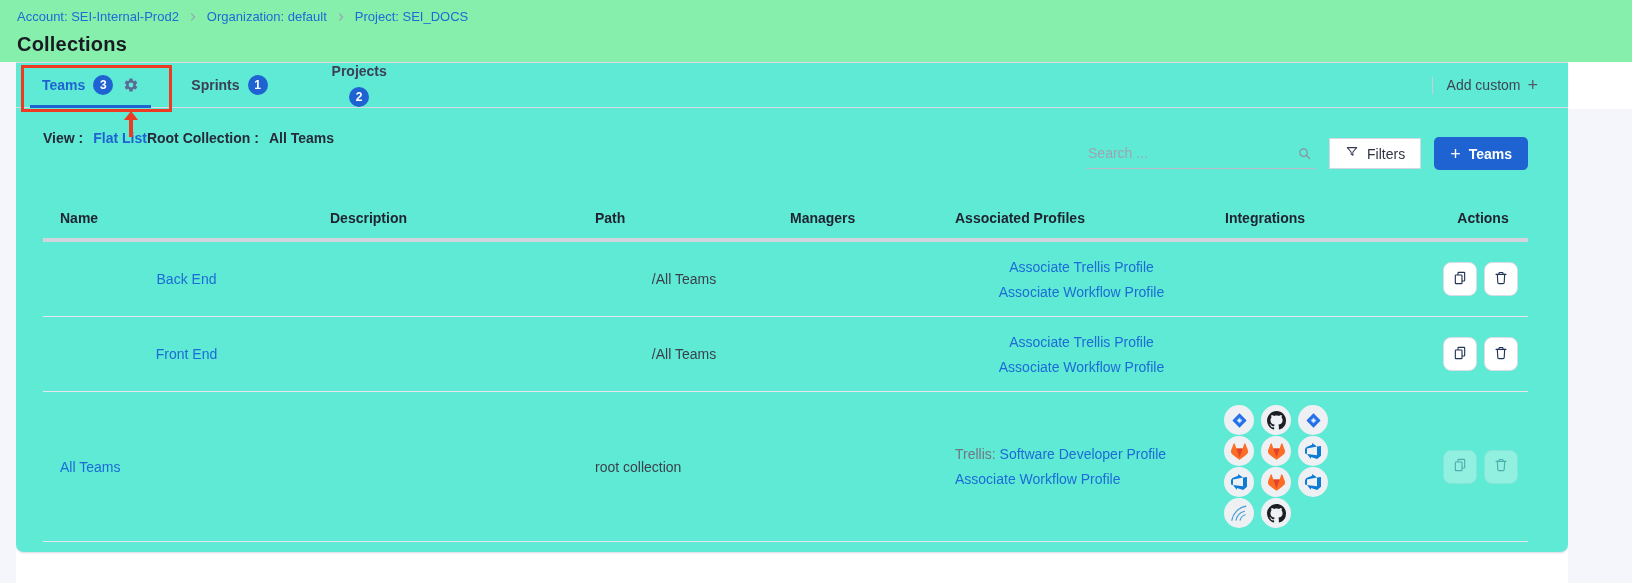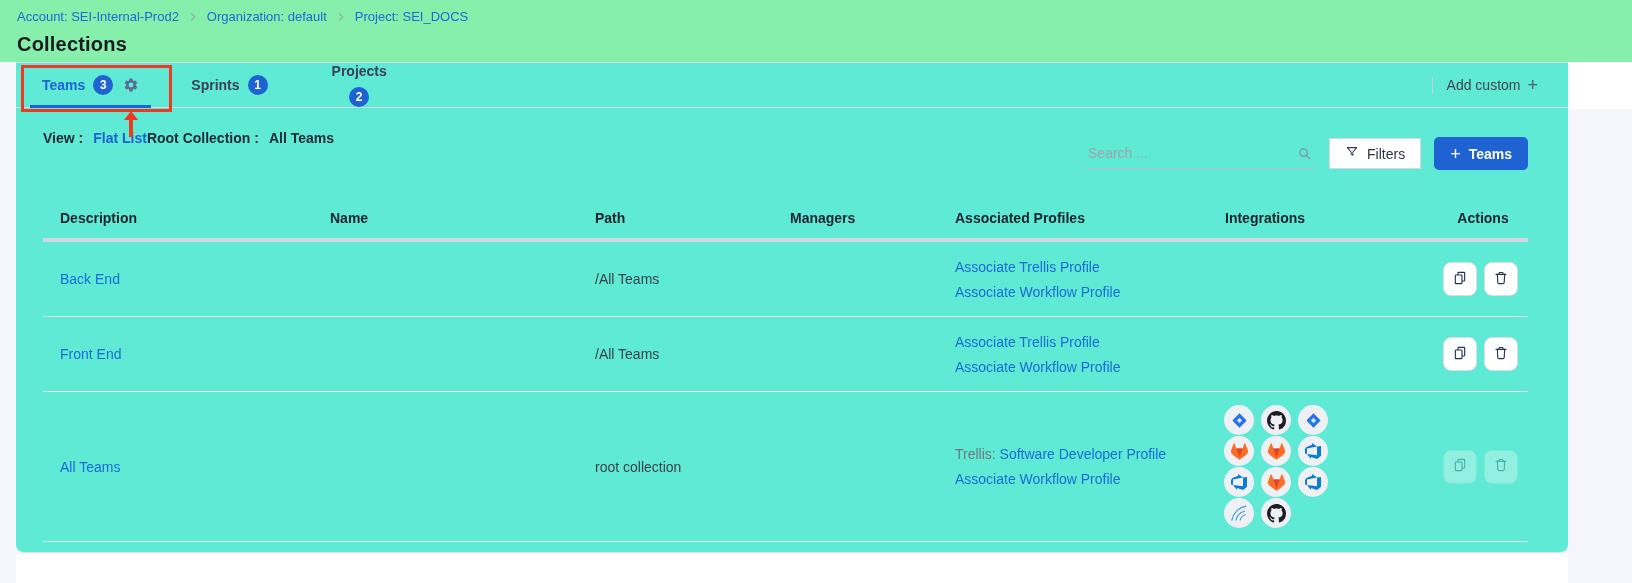--- a/index.html
+++ b/index.html
@@ -61,21 +61,21 @@
   .btn-filters{display:flex;align-items:center;gap:8px;height:31px;padding:0 15px;border:1px solid #d4d6e0;border-radius:0;background:#fff;font-family:inherit;font-size:14px;color:#2f3344;cursor:pointer;}
   .btn-teams{display:flex;align-items:center;gap:8px;height:33px;padding:0 16px;border:none;border-radius:5px;background:var(--primary);color:#fff;font-family:inherit;font-size:14px;font-weight:600;cursor:pointer;}
   .btn-teams .plus{font-size:18px;font-weight:400;line-height:1;}
 
   
   .tbl{margin-top:28px;}
   .t-head{display:grid;grid-template-columns:var(--cols);height:44px;align-items:center;border-bottom:4px solid #d3d4dd;}
   .t-head .hc{font-size:14px;font-weight:700;color:#1f2230;padding-left:17px;}
   .t-head .hc.center{padding-left:0;text-align:center;}
   .t-row{display:grid;grid-template-columns:var(--cols);border-bottom:1px solid #e6e7ee;align-items:center;}
-  .t-row.h75{height:75px;}
+  .t-row.h75{height:75px;text-align:center;}
   .t-row.h150{height:150px;}
   .cell{padding-left:17px;font-size:14px;color:#3c3f4c;}
   .name-link,.link{color:var(--link);cursor:pointer;text-decoration:none;font-size:14px;}
   .profiles{display:flex;flex-direction:column;justify-content:center;gap:9px;}
   .profile-prefix{color:#737585;text-align:center;}
   .int-grid{display:grid;grid-template-columns:repeat(3,30px);gap:1px 7px;margin-left:16px;width:104px;}
   .int-circle{width:30px;height:30px;border-radius:50%;background:#eef0f4;display:flex;align-items:center;justify-content:center;}
   .actions-cell{display:flex;justify-content:flex-end;gap:7px;padding-right:10px;}
   .action-btn{width:34px;height:34px;border:1px solid #d9dbe6;border-radius:8px;background:#fff;display:flex;align-items:center;justify-content:center;color:#223357;cursor:pointer;}
   .action-btn.disabled{opacity:.32;cursor:default;}
@@ -166,22 +166,22 @@
           </button>
           <button class="btn-teams">
             <span class="plus">+</span>
             <span>Teams</span>
           </button>
         </div>
       </div>
 
       <div class="tbl">
         <div class="t-head">
+          <div class="hc">Name</div>
           <div class="hc">Description</div>
-          <div class="hc">Name</div>
           <div class="hc">Path</div>
           <div class="hc">Managers</div>
           <div class="hc">Associated Profiles</div>
           <div class="hc">Integrations</div>
           <div class="hc center">Actions</div>
         </div>
         <div id="table-body">
             <div class="t-row h75">
     <div class="cell"><a class="name-link">Back End</a></div>
     <div class="cell"></div>

